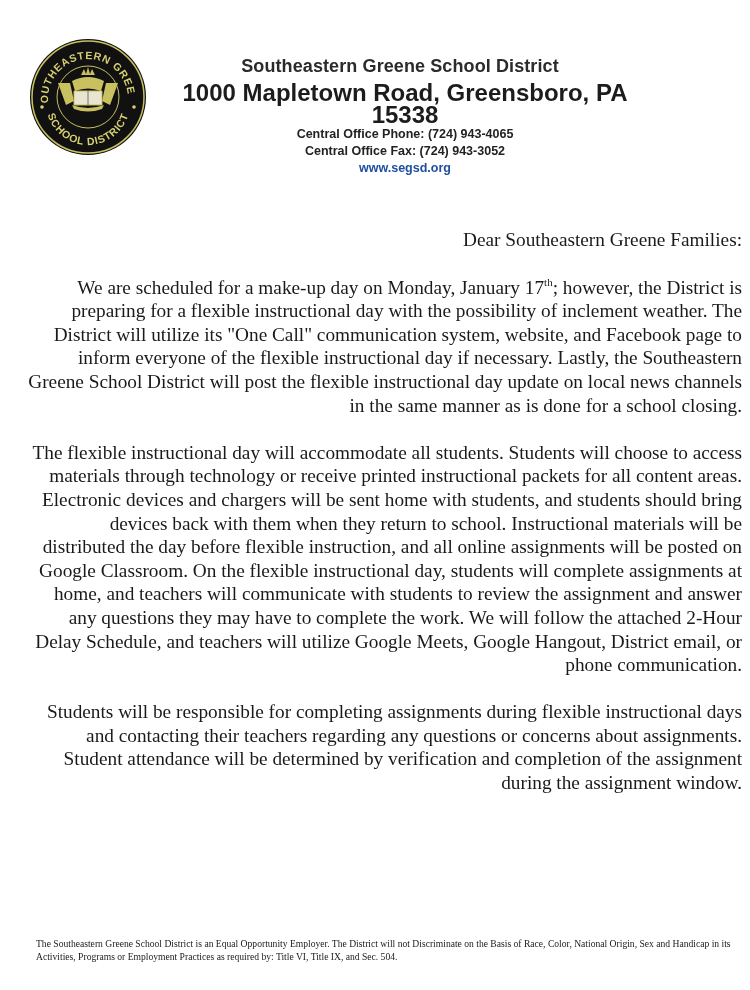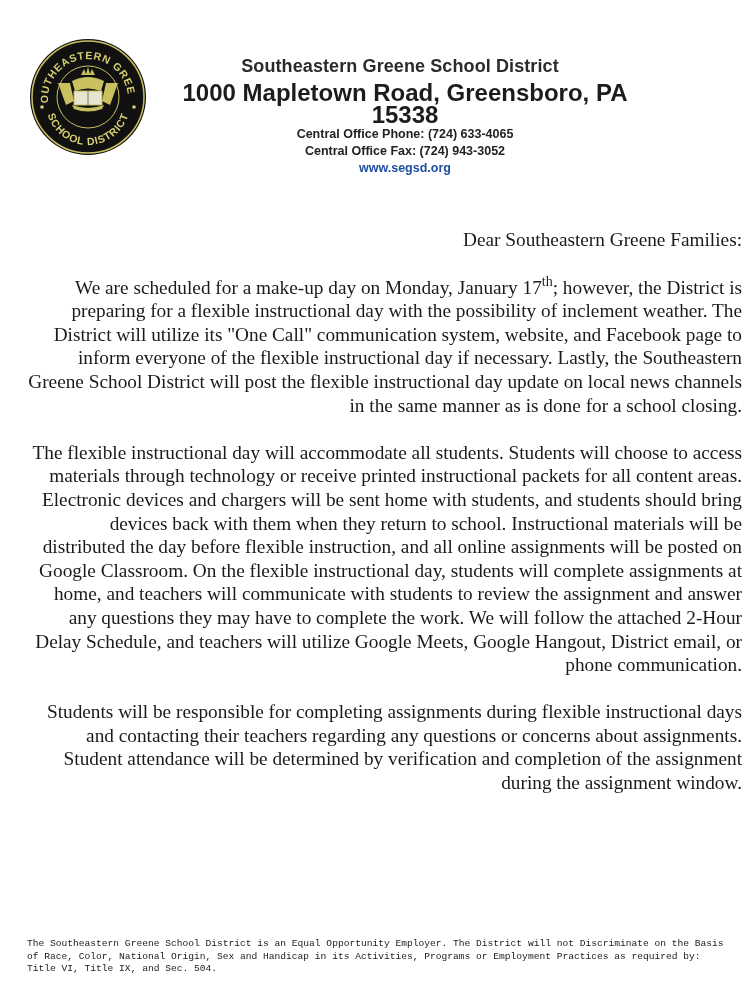--- a/index.html
+++ b/index.html
@@ -6,22 +6,22 @@
   body { width:750px; height:990px; position:relative; overflow:hidden; color:#1a1a1a; }
   .logo { position:absolute; left:28px; top:37px; width:120px; height:120px; }
   .letterhead { position:absolute; left:140px; top:50px; width:520px; text-align:center; font-family:"Liberation Sans", sans-serif; }
   .lh-title { font-size:18px; font-weight:bold; color:#2b2b2b; line-height:32px; letter-spacing:0.1px; }
   .lh-address { font-size:24px; font-weight:bold; color:#1c1c1c; line-height:22px; margin-left:10px; }
   .lh-line { font-size:12.5px; font-weight:bold; color:#222; line-height:17px; margin-left:10px; }
   .lh-url { font-size:12.5px; font-weight:bold; color:#1f4fa0; line-height:17px; margin-left:10px; }
   .body-text { position:absolute; left:27px; top:228px; width:715px; font-family:"Liberation Serif", serif; font-size:19.3px; line-height:23.6px; color:#1a1a1a; }
   .body-text p { margin:0 0 23.6px 0;text-align:right; }
   .body-text .salutation { margin-bottom:24px; }
-  sup { font-size:14px; line-height:0; vertical-align:8px; }
-  .footer { position:absolute; left:27px; top:938px; width:700px; font-family:Liberation Mono, monospace; font-size:9.6px; line-height:12.6px; color:#1a1a1a; }
+  sup { font-size:11px; line-height:0; vertical-align:8px; }
+  .footer { position:absolute; left:36px; top:938px; width:700px; font-family:Liberation Serif, serif; font-size:9.6px; line-height:12.6px; color:#1a1a1a; }
 </style>
 </head>
 <body>
 
 <div class="logo">
   <svg width="120" height="120" viewBox="0 0 120 120">
     <defs>
       <path id="arcTop" d="M 20,62 A 40,40 0 0 1 100,62"></path>
       <path id="arcBot" d="M 18,66 A 42,42 0 0 0 102,66"></path>
     </defs>
@@ -45,21 +45,21 @@
       <path d="M30,46 l12,0 l4,18 l-8,4 z" fill="#c9c060"></path>
       <path d="M90,46 l-12,0 l-4,18 l8,4 z" fill="#c9c060"></path>
       <path d="M44,68 q16,6 32,0 l-2,4 q-14,5 -28,0 z" fill="#c9c060"></path>
     </g>
   </svg>
 </div>
 
 <div class="letterhead">
   <div class="lh-title">Southeastern Greene School District</div>
   <div class="lh-address">1000 Mapletown Road, Greensboro, PA  15338</div>
-  <div class="lh-line">Central Office Phone: (724) 633-4065</div>
+  <div class="lh-line">Central Office Phone: (724) 943-4065</div>
   <div class="lh-line">Central Office Fax: (724) 943-3052</div>
   <div class="lh-url">www.segsd.org</div>
 </div>
 
 <div class="body-text">
   <p class="salutation">Dear Southeastern Greene Families:</p>
   <p><span>We are scheduled for a make-up day on Monday, January 17</span><sup>th</sup><span>; however, the District is preparing for a flexible instructional day with the possibility of inclement weather.  The District will utilize its "One Call" communication system, website, and Facebook page to inform everyone of the flexible instructional day if necessary. Lastly, the Southeastern Greene School District will post the flexible instructional day update on local news channels in the same manner as is done for a school closing.</span></p>
   <p>The flexible instructional day will accommodate all students.  Students will choose to access materials through technology or receive printed instructional packets for all content areas. Electronic devices and chargers will be sent home with students, and students should bring devices back with them when they return to school. Instructional materials will be distributed the day before flexible instruction, and all online assignments will be posted on Google Classroom.  On the flexible instructional day, students will complete assignments at home, and teachers will communicate with students to review the assignment and answer any questions they may have to complete the work.  We will follow the attached 2-Hour Delay Schedule, and teachers will utilize Google Meets, Google Hangout, District email, or phone communication.</p>
   <p>Students will be responsible for completing assignments during flexible instructional days and contacting their teachers regarding any questions or concerns about assignments.  Student attendance will be determined by verification and completion of the assignment during the assignment window.</p>
 </div>

